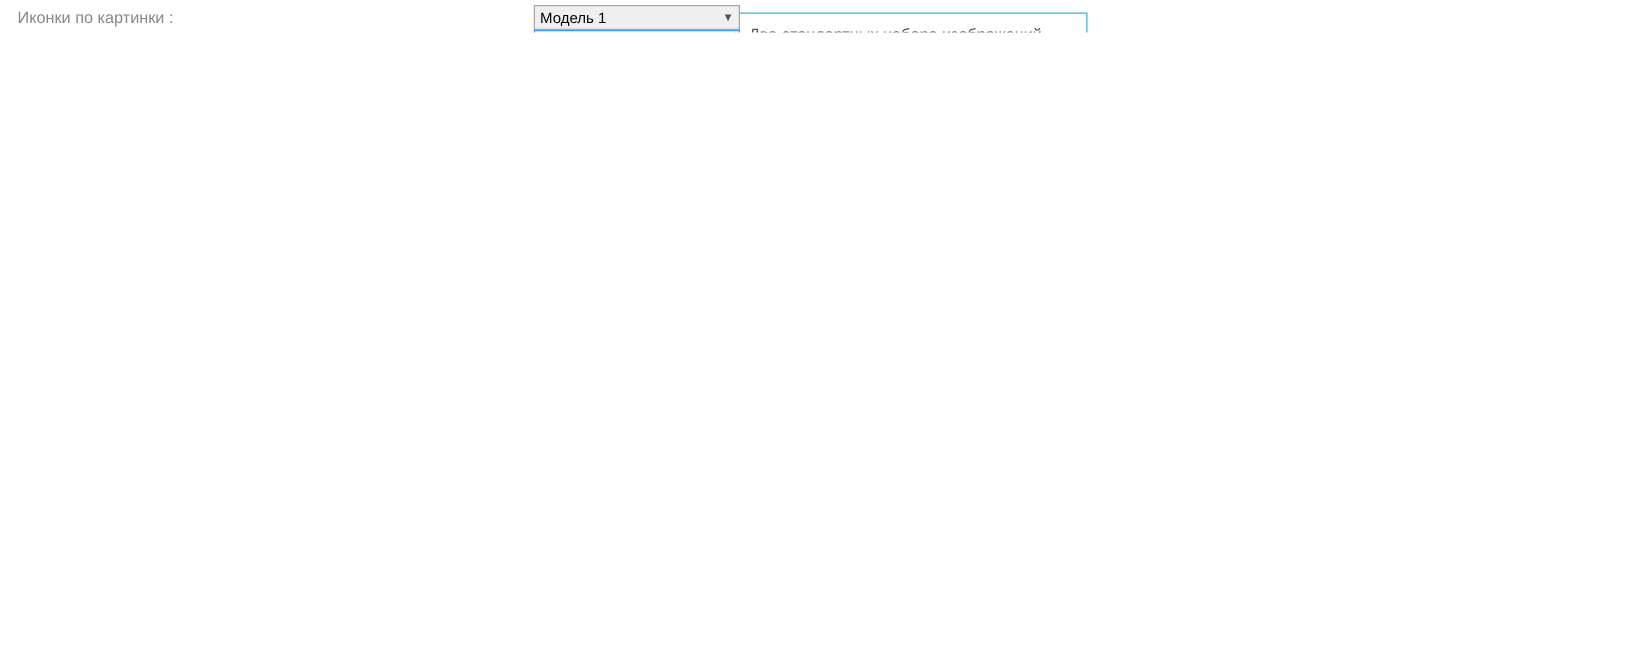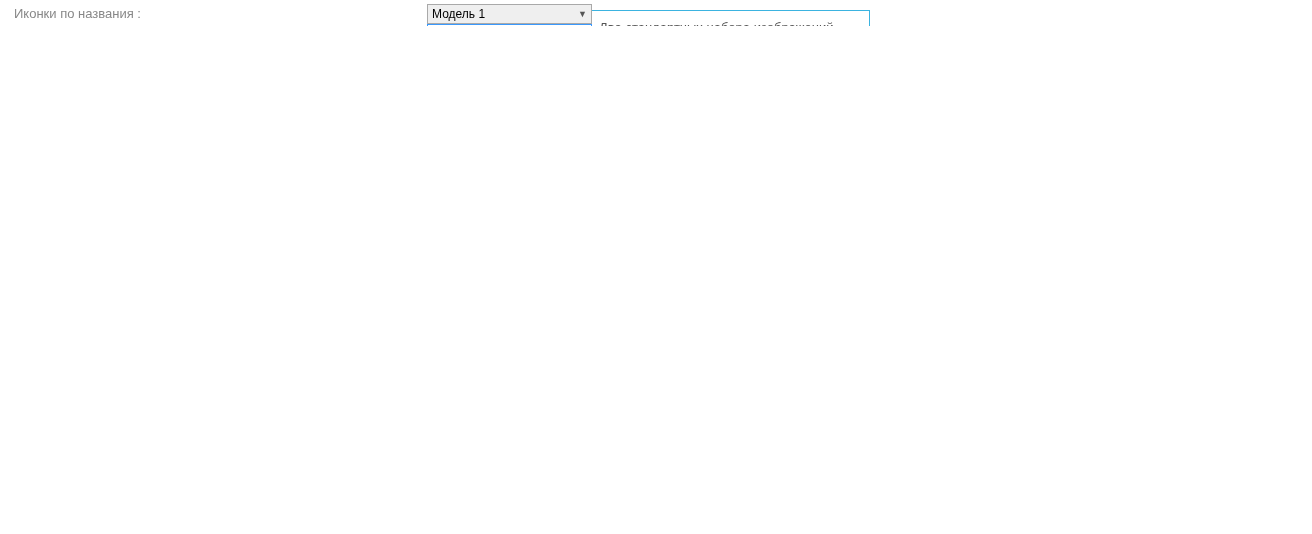--- a/index.html
+++ b/index.html
@@ -172,21 +172,21 @@
     position: absolute;
   }
   #badge1 { left: 500px; top: 139px; z-index:26;}
   #badge2 { left: 980px; top: 320px; z-index:26;}
   svg.arrow { position:absolute; z-index:24; pointer-events:none;}
 </style>
 </head>
 <body>
 
 <div class="top-row">
-  <span class="top-label">Иконки по названия :</span>
+  <span class="top-label">Иконки по картинки :</span>
 </div>
 
 <div class="select-wrap">
   <div class="select-display">
     <span>Модель 1</span>
     <span class="select-arrow">▼</span>
   </div>
   <div class="select-list">
     <div class="select-option">Настраиваемый список</div>
     <div class="select-option selected">Модель 1</div>

